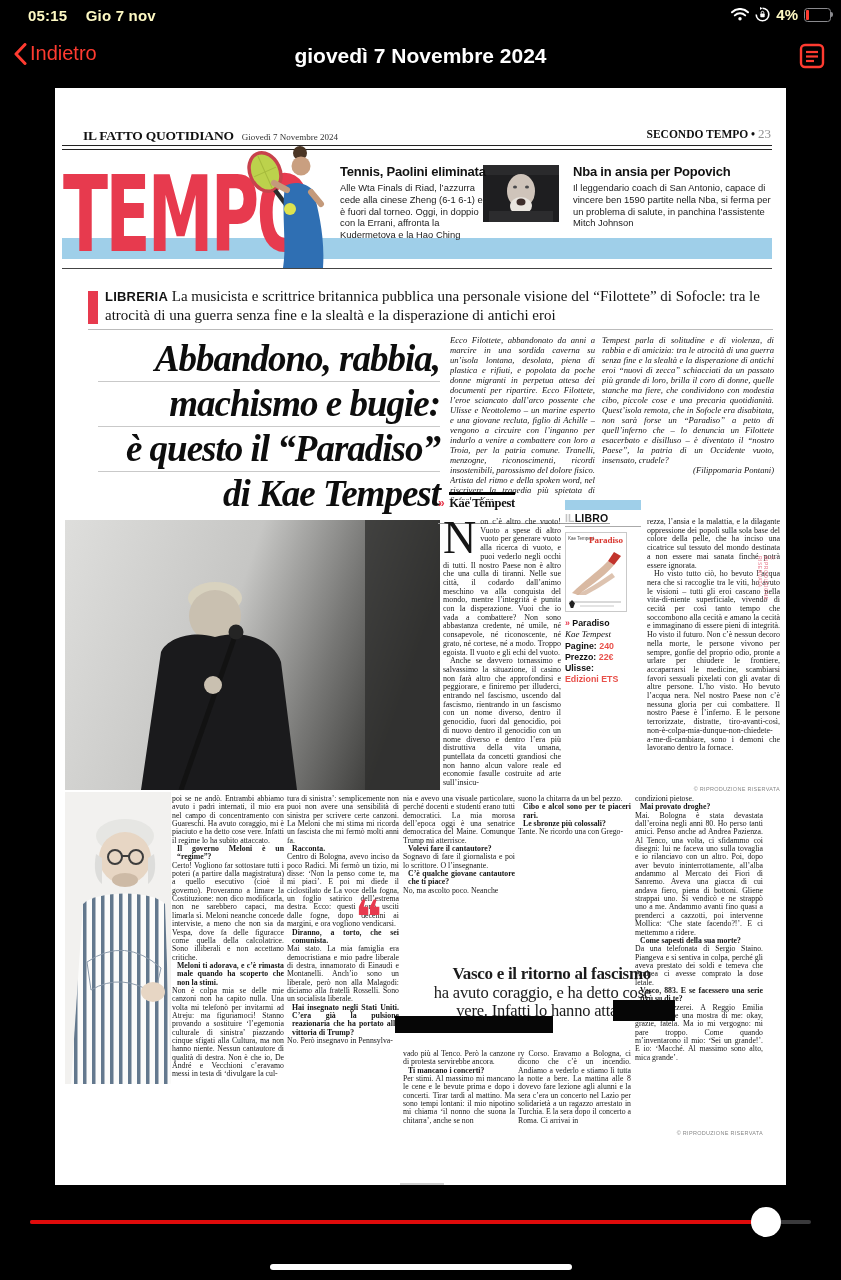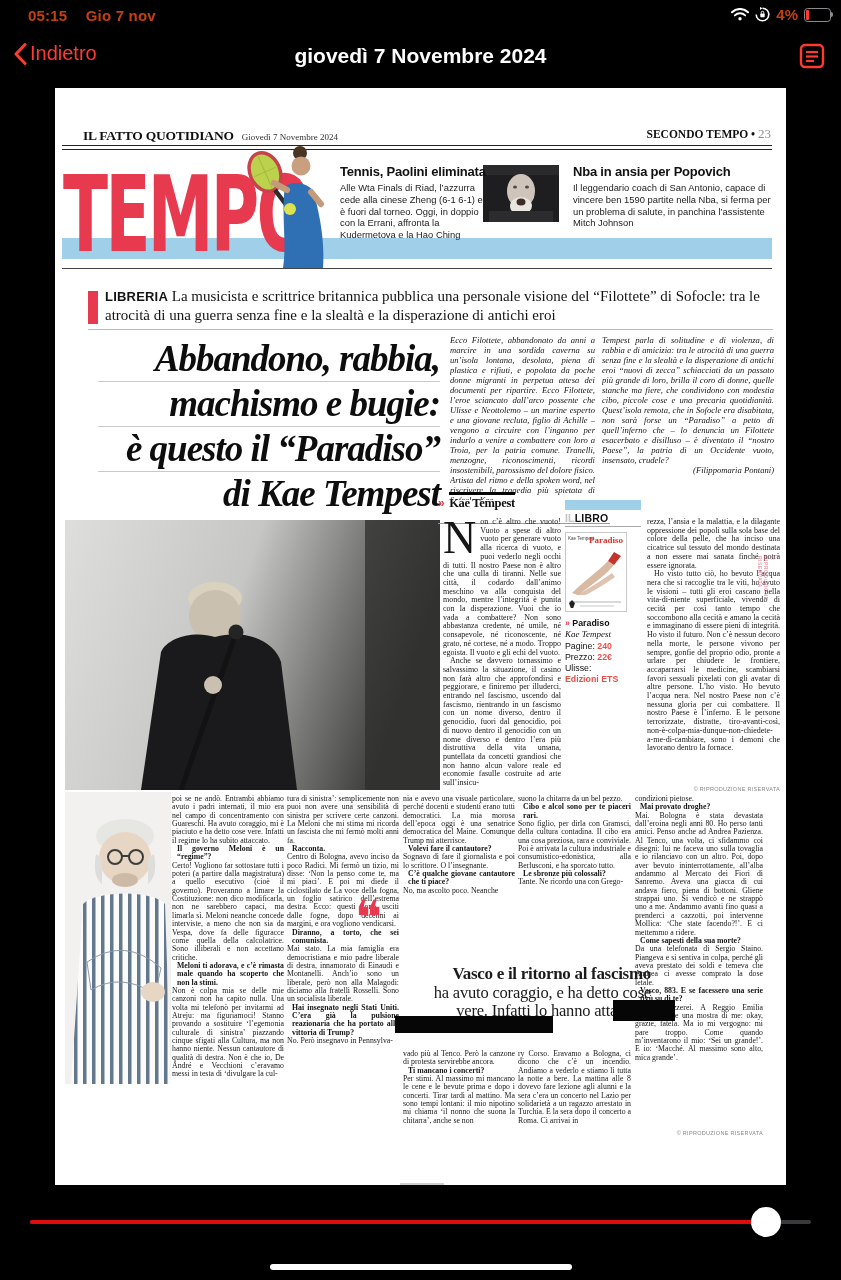--- a/index.html
+++ b/index.html
@@ -1,21 +1,21 @@
 <!DOCTYPE html>
 <html><head>
 <meta charset="utf-8">
 <style>
   html,body{margin:0;padding:0;background:#000;}
   body{width:841px;height:1280px;position:relative;overflow:hidden;
        font-family:"Liberation Sans","DejaVu Sans",sans-serif;-webkit-font-smoothing:antialiased;}
   .abs{position:absolute;}
 
   
-  .status-bar{position:absolute;left:0;top:0;width:841px;height:30px;color:#c2410c;}
+  .status-bar{position:absolute;left:0;top:0;width:841px;height:30px;color:#fef9c3;}
   .st-left{position:absolute;left:28px;top:7px;font-size:15px;font-weight:700;letter-spacing:.2px;}
   .st-left .st-date{font-weight:600;margin-left:14px;}
   .st-right{position:absolute;right:10px;top:6px;display:flex;align-items:center;gap:6px;}
   .batt-pct{font-size:15px;font-weight:600;}
   .battery{width:25px;height:12px;border:1px solid #8a8a8e;border-radius:3.5px;position:relative;}
   .battery .fill{position:absolute;left:1px;top:1px;bottom:1px;width:3px;background:#ff3b30;border-radius:1px;}
   .battery .nub{position:absolute;right:-3px;top:3px;width:2px;height:5px;background:#8a8a8e;border-radius:0 2px 2px 0;}
 
   .nav-bar{position:absolute;left:0;top:30px;width:841px;height:55px;}
   .back-btn{position:absolute;left:14px;top:12px;display:flex;align-items:center;gap:3px;color:#ff3b30;font-size:20px;cursor:pointer;}
@@ -73,21 +73,21 @@
   .book-cover{margin-top:5px;width:62px;height:80px;border:1px solid #c9c9c9;background:#fff;position:relative;padding:3px 2px;box-sizing:border-box;}
   .bc-author{font-size:4.5px;color:#444;}
   .bc-title{position:absolute;right:3px;top:2px;color:#d8362e;font-family:"Liberation Serif","DejaVu Serif",serif;font-weight:700;font-size:9px;}
   .bc-bar{position:absolute;left:3px;bottom:8px;width:52px;height:2px;background:#d9d9d9;}
   .bc-bar2{position:absolute;left:14px;bottom:4px;width:34px;height:2px;background:#e3e3e3;}
   .bc-logo{position:absolute;left:3px;bottom:3px;width:6px;height:8px;background:#222;clip-path:polygon(50% 0,100% 40%,70% 100%,30% 100%,0 40%);}
   .book-details{margin-top:6px;font-size:8.8px;line-height:11.3px;}
   .bd-title{font-weight:800;}
   .bd-title .mark{color:#e73a4e;}
   .bd-author{font-family:"Liberation Serif","DejaVu Serif",serif;font-style:italic;font-size:9px;}
-  .bd-row b{font-weight:400;}
+  .bd-row b{font-weight:700;}
   .bd-val{color:#e8504a;font-weight:800;}
 
   .copy{font-size:5.5px;color:#888;letter-spacing:.3px;}
   .copy-colB{position:absolute;left:592px;top:698px;width:133px;text-align:right;}
   .copy-col5{position:absolute;left:580px;top:1042px;width:128px;text-align:right;}
   .copy-vert{position:absolute;left:720px;top:468px;transform:rotate(90deg);transform-origin:left top;color:#e8768a;font-size:5px;letter-spacing:.5px;}
 
   .photo-guccini{position:absolute;left:10px;top:704px;}
 
   .quote-mark{position:absolute;left:300px;top:806px;color:#e73a4e;font-size:46px;line-height:46px;font-weight:900;font-family:"DejaVu Sans",sans-serif;}
@@ -318,21 +318,20 @@
       <p class="ni">No, ma ascolto poco. Neanche</p>
     </div>
   <div class="iv-col col" style="left:348px;top:962px;width:112px;height:92px;">
       <p class="ni">vado più al Tenco. Però la canzone di protesta servirebbe ancora.</p>
       <p class="q">Ti mancano i concerti?</p>
       <p class="ni">Per stimi. Al massimo mi mancano le cene e le bevute prima e dopo i concerti. Tirar tardi al mattino. Ma sono tempi lontani: il mio nipotino mi chiama ‘il nonno che suona la chitarra’, anche se non</p>
     </div>
   <div class="iv-col col" style="left:463px;top:707px;width:113px;height:107px;">
       <p class="ni">suono la chitarra da un bel pezzo.</p>
       <p class="q">Cibo e alcol sono per te piaceri rari.</p>
-      <p class="ni">Sono figlio, per dirla con Gramsci, della cultura contadina. Il cibo era una cosa preziosa, rara e conviviale. Poi è arrivata la cultura industriale e consumistico-edonistica, alla Berlusconi, e ha sporcato tutto.</p>
       <p class="q">Le sbronze più colossali?</p>
       <p class="ni">Tante. Ne ricordo una con Grego-</p>
     </div>
   <div class="iv-col col" style="left:463px;top:962px;width:113px;height:92px;">
       <p class="ni">ry Corso. Eravamo a Bologna, ci dicono che c’è un incendio. Andiamo a vederlo e stiamo lì tutta la notte a bere. La mattina alle 8 dovevo fare lezione agli alunni e la sera c’era un concerto nel Lazio per solidarietà a un ragazzo arrestato in Turchia. E la sera dopo il concerto a Roma. Ci arrivai in</p>
     </div>
   <div class="iv-col col" style="left:580px;top:707px;width:128px;height:333px;">
       <p class="ni">condizioni pietose.</p>
       <p class="q">Mai provato droghe?</p>
       <p class="ni">Mai. Bologna è stata devastata dall’eroina negli anni 80. Ho perso tanti amici. Penso anche ad Andrea Pazienza. Al Tenco, una volta, ci sfidammo coi disegni: lui ne faceva uno sulla tovaglia e io rilanciavo con un altro. Poi, dopo aver bevuto ininterrottamente, all’alba andammo al Mercato dei Fiori di Sanremo. Aveva una giacca di cui andava fiero, piena di bottoni. Gliene strappai uno. Si vendicò e ne strappò uno a me. Andammo avanti fino quasi a prenderci a cazzotti, poi intervenne Mollica: ‘Che state facendo?!’. E ci mettemmo a ridere.</p>

